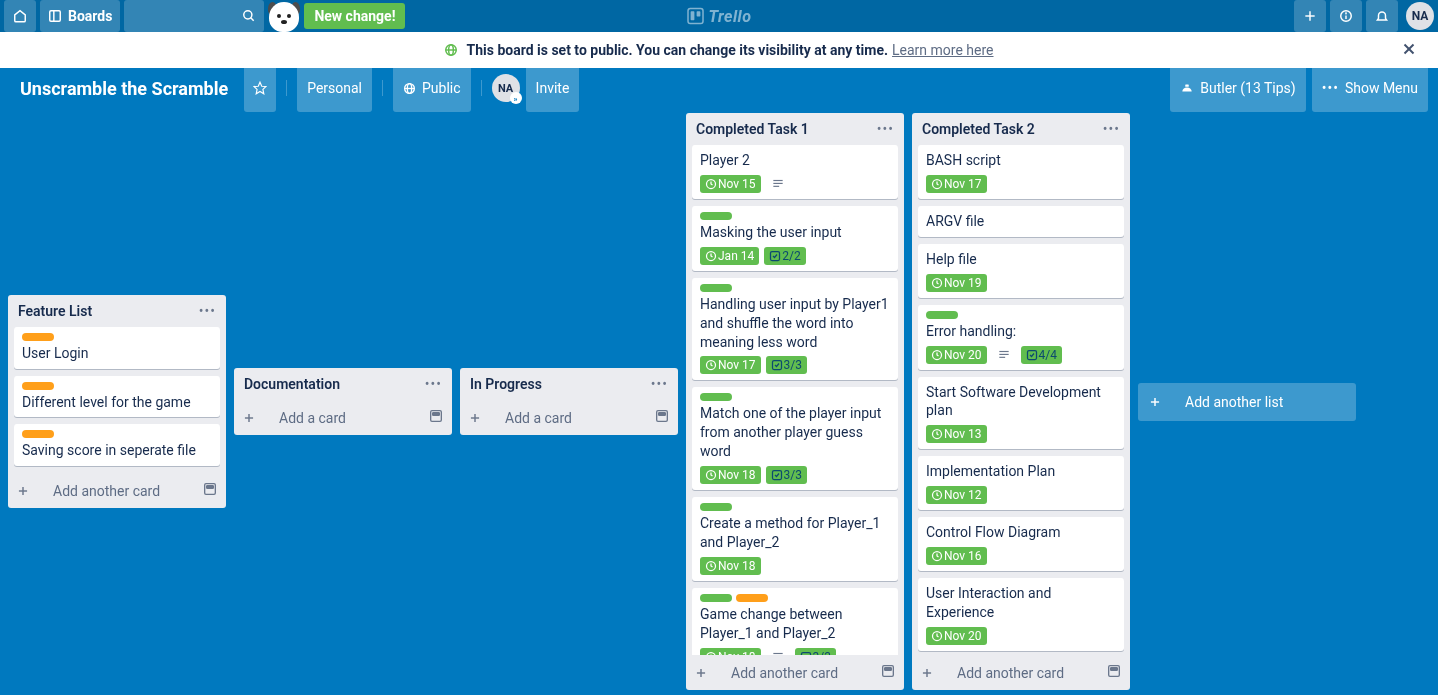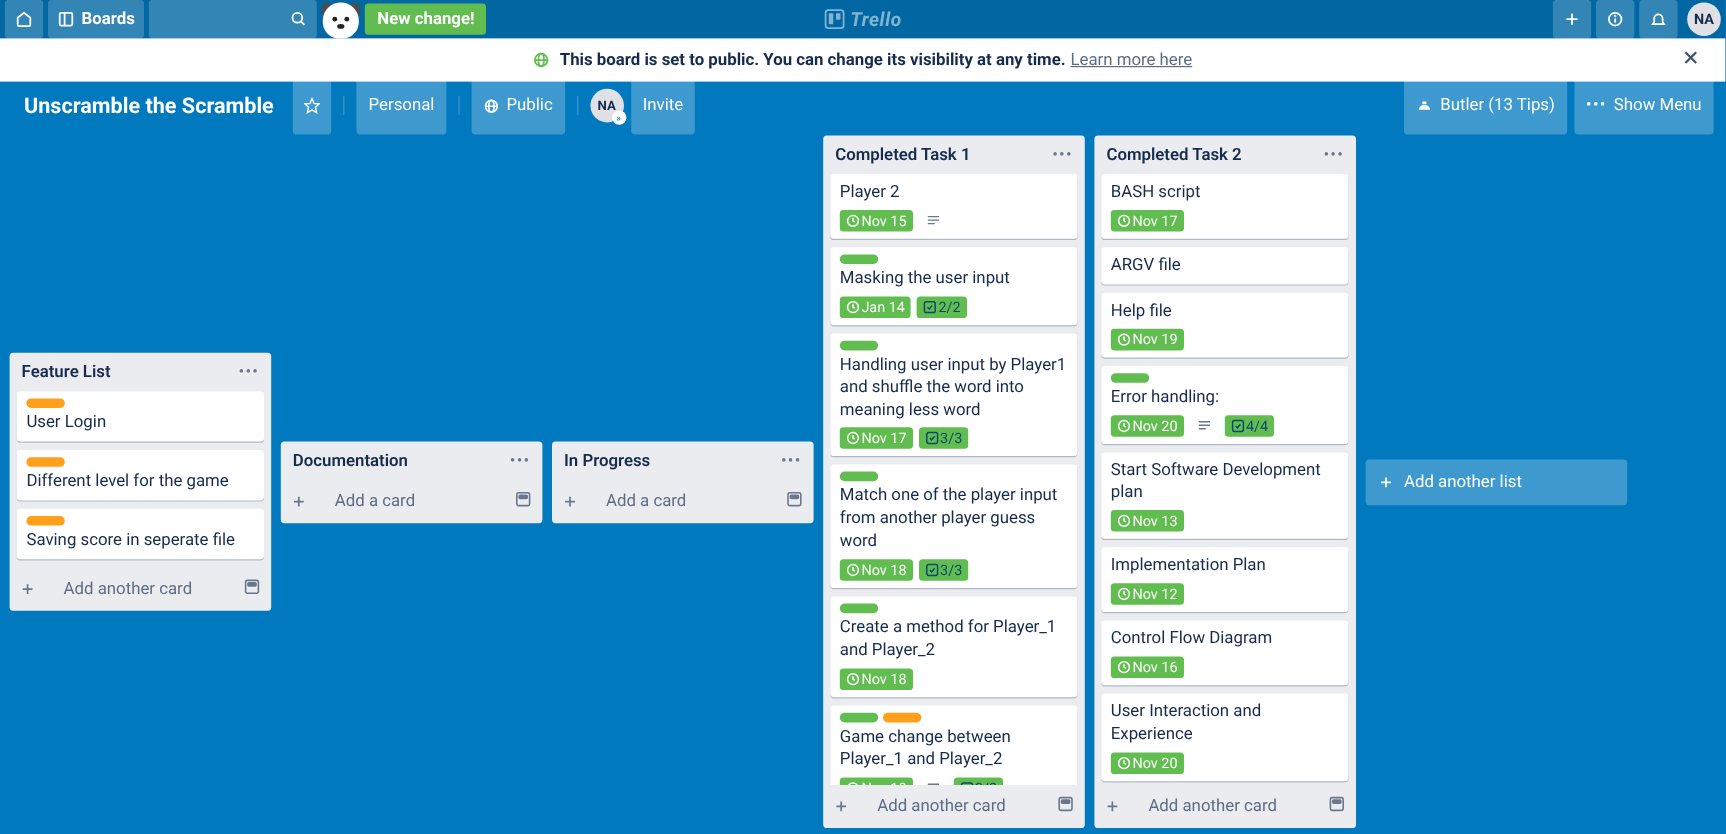--- a/index.html
+++ b/index.html
@@ -50,21 +50,21 @@
 .label.green{background:#61BD4F}
 .card-title{font-size:14px;color:#172B4D;line-height:1.35}
 .card-badges{display:flex;align-items:center;gap:5px;margin-top:5px;flex-wrap:wrap}
 .badge{display:flex;align-items:center;font-size:12px;padding:2px 5px;border-radius:3px;color:#5E6C84;gap:1px}
 .badge.due{background:#61BD4F;color:#fff}
 .badge.check{background:#61BD4F;color:#0c4a6e}
 .badge.desc{color:#6B778C}
 .list-footer{padding:8px 8px;display:flex;align-items:center;justify-content:space-between;color:#5E6C84;font-size:14px;cursor:pointer}
 .list-footer .add{display:flex;align-items:center;gap:23px}
 .list-footer .tmpl{cursor:pointer}
-.add-list{width:218px;background:rgba(255,255,255,0.24);border-radius:3px;padding:10px;color:#fff;font-size:14px;cursor:pointer;display:flex;align-items:center;gap:8px;height:38px}
+.add-list{width:218px;background:rgba(255,255,255,0.24);border-radius:3px;padding:10px;color:#fff;font-size:14px;cursor:pointer;display:flex;align-items:center;gap:23px;height:38px}
 svg{flex-shrink:0}
 </style>
 </head>
 <body>
 
 <div class="topbar">
   <div class="tb-btn icon-only">
     <svg width="14" height="14" viewBox="0 0 24 24" fill="none" stroke="#fff" stroke-width="2.5">
         <path d="M3 10l9-7 9 7v10a2 2 0 01-2 2H5a2 2 0 01-2-2V10z"></path>
       </svg>

